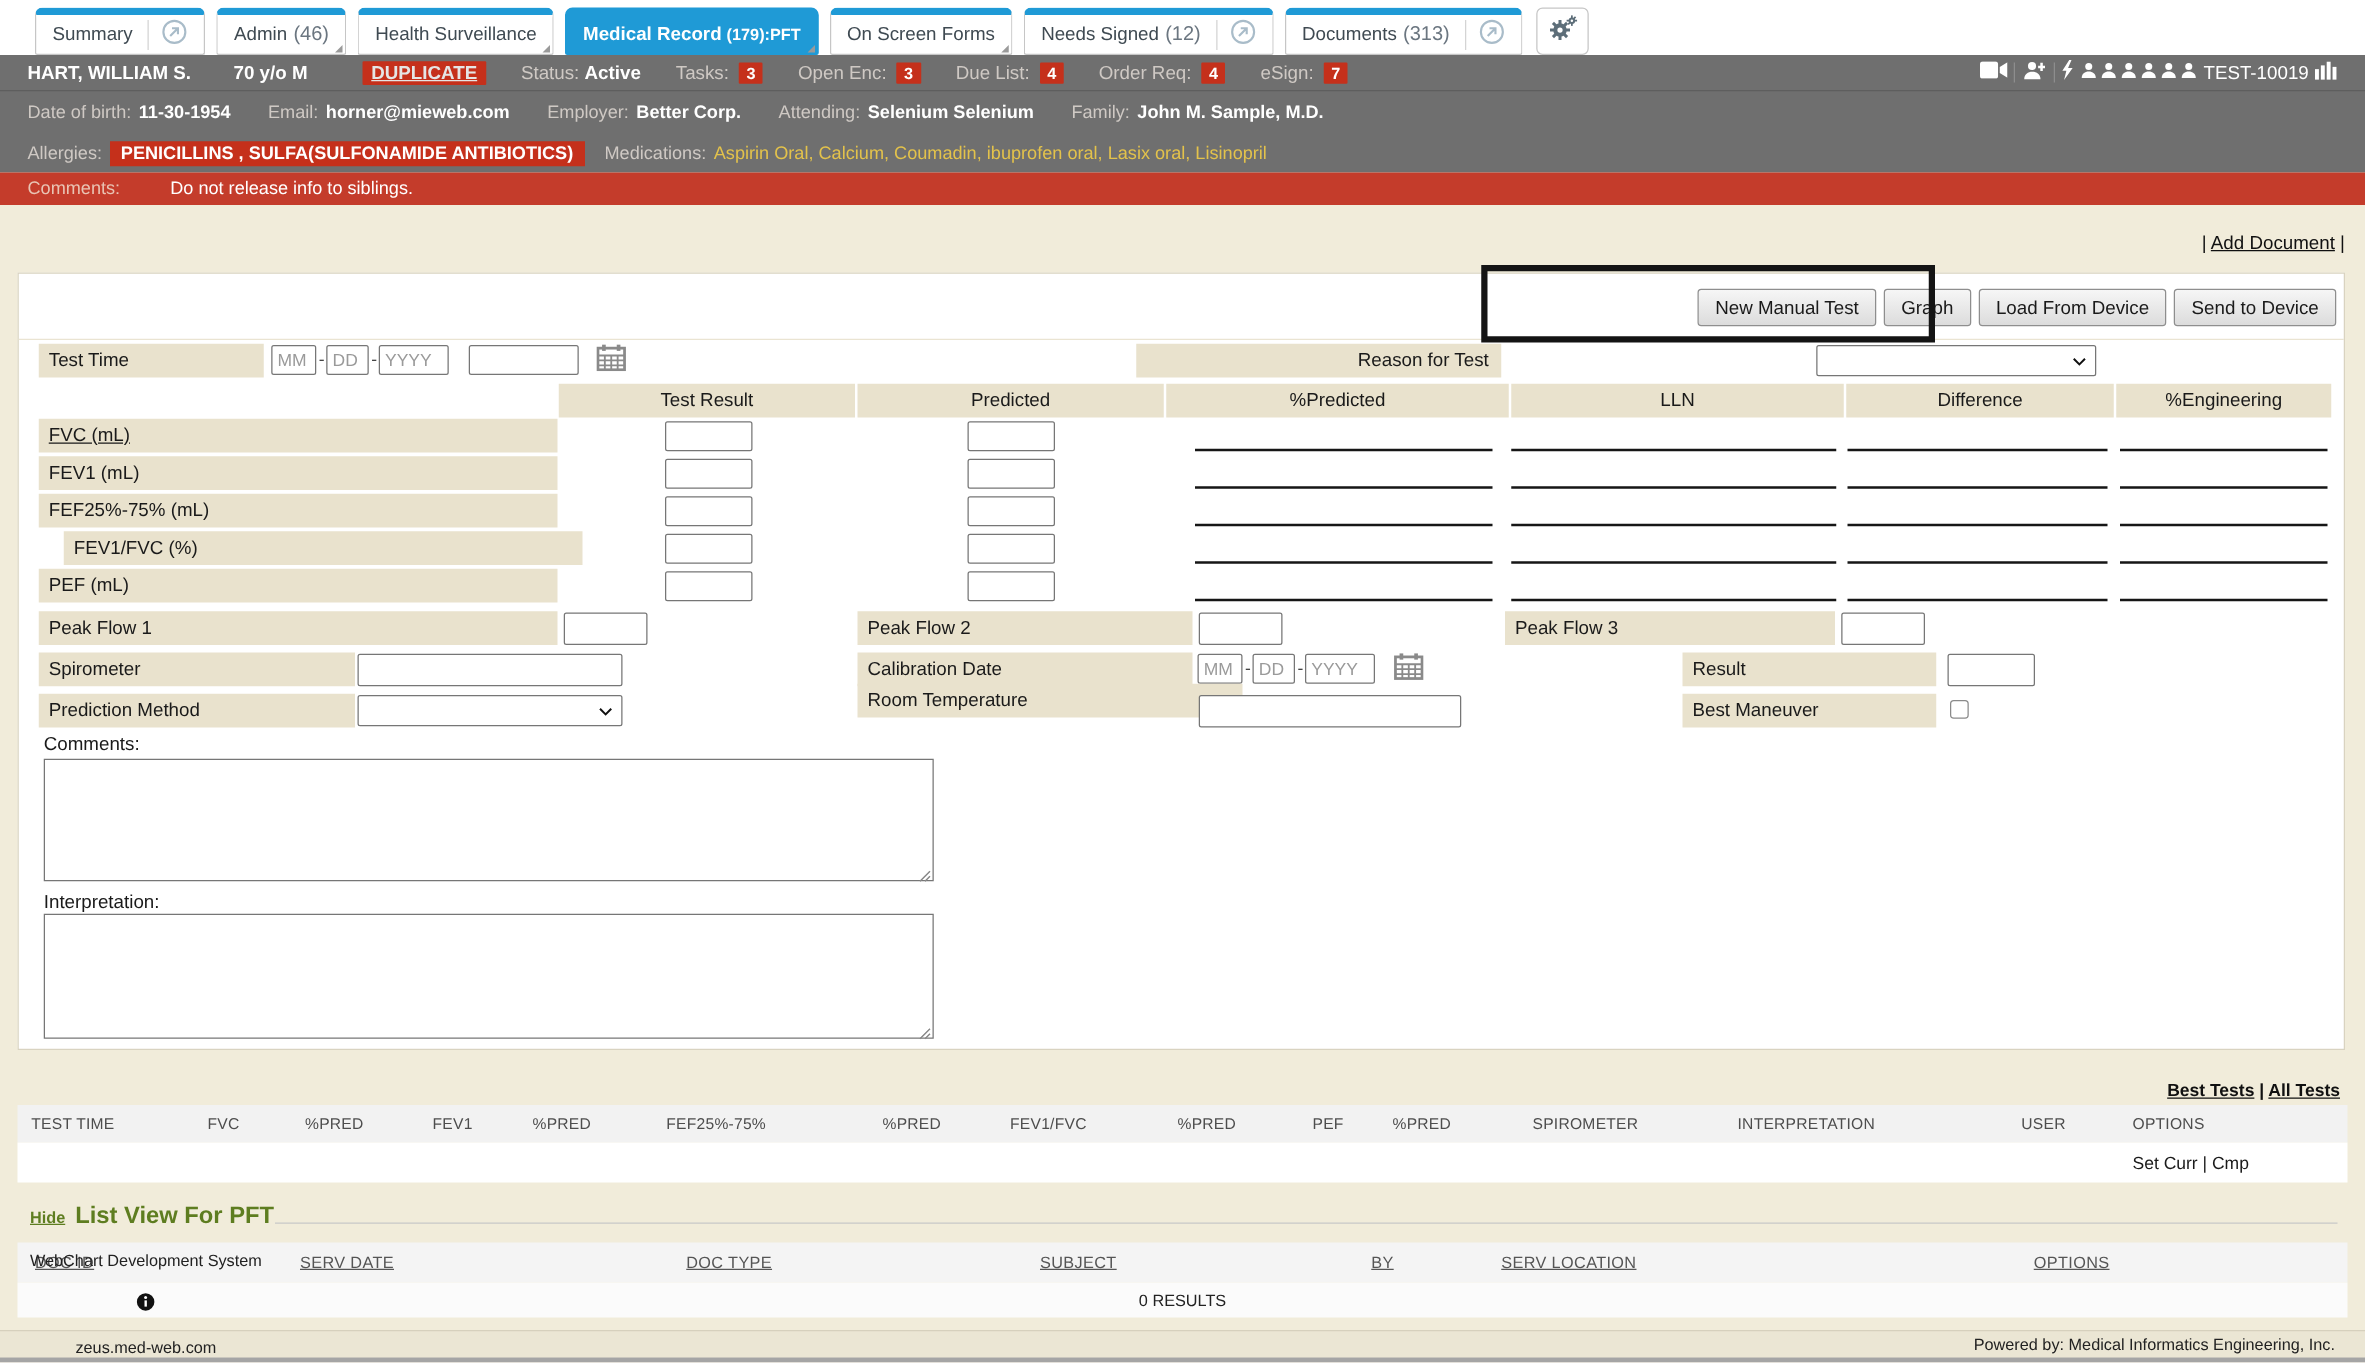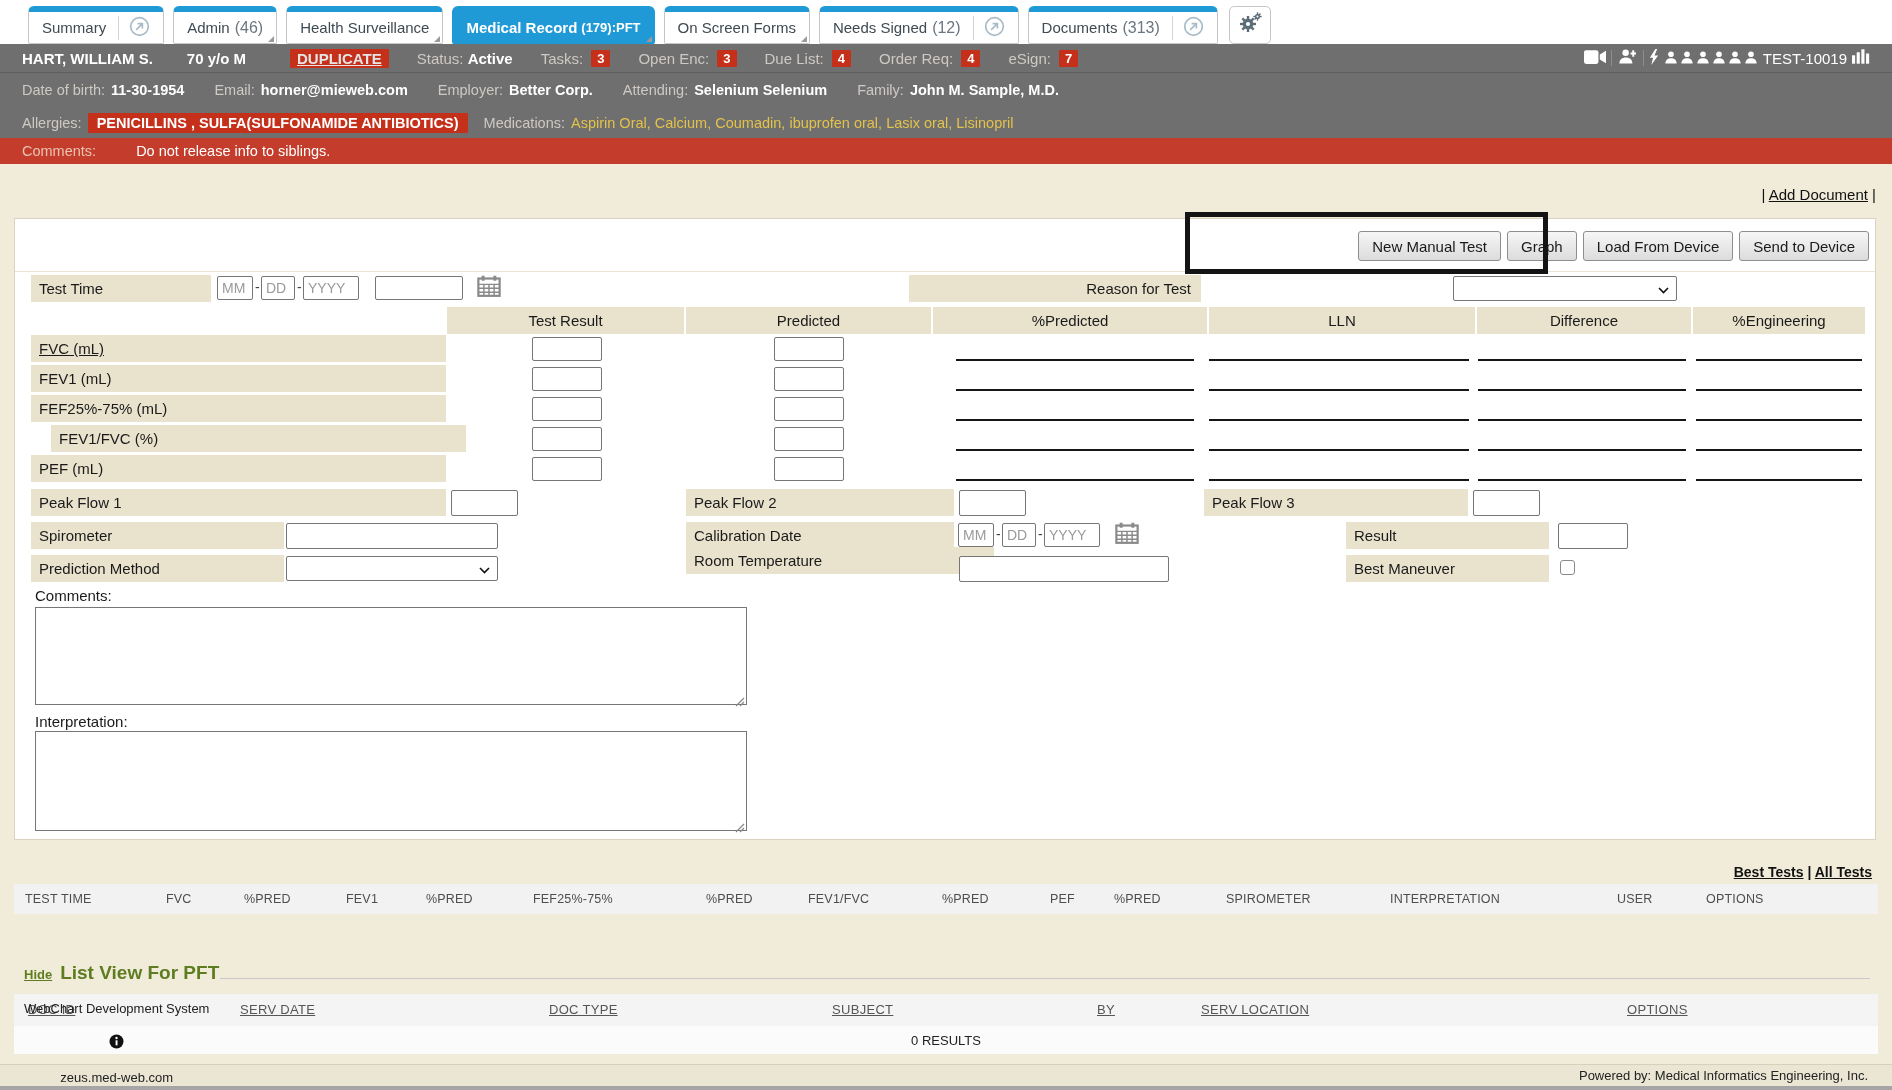--- a/index.html
+++ b/index.html
@@ -462,20 +462,23 @@
     <span style="left:692px;">%PRED</span>
     <span style="left:794px;">FEV1/FVC</span>
     <span style="left:928px;">%PRED</span>
     <span style="left:1036px;">PEF</span>
     <span style="left:1100px;">%PRED</span>
     <span style="left:1212px;">SPIROMETER</span>
     <span style="left:1376px;">INTERPRETATION</span>
     <span style="left:1603px;">USER</span>
     <span style="left:1692px;">OPTIONS</span>
   </div>
+  <div class="res-row">
+    <span class="actions">Set Curr | Cmp</span>
+  </div>
 
   <div class="lv-title">
     <a>Hide</a>
     <span class="t">List View For PFT</span>
   </div>
   <div class="lv-rule"></div>
   <div class="lv-head">
     <span style="left:14px;">DOC ID</span>
     <span style="left:226px;">SERV DATE</span>
     <span style="left:535px;">DOC TYPE</span>

